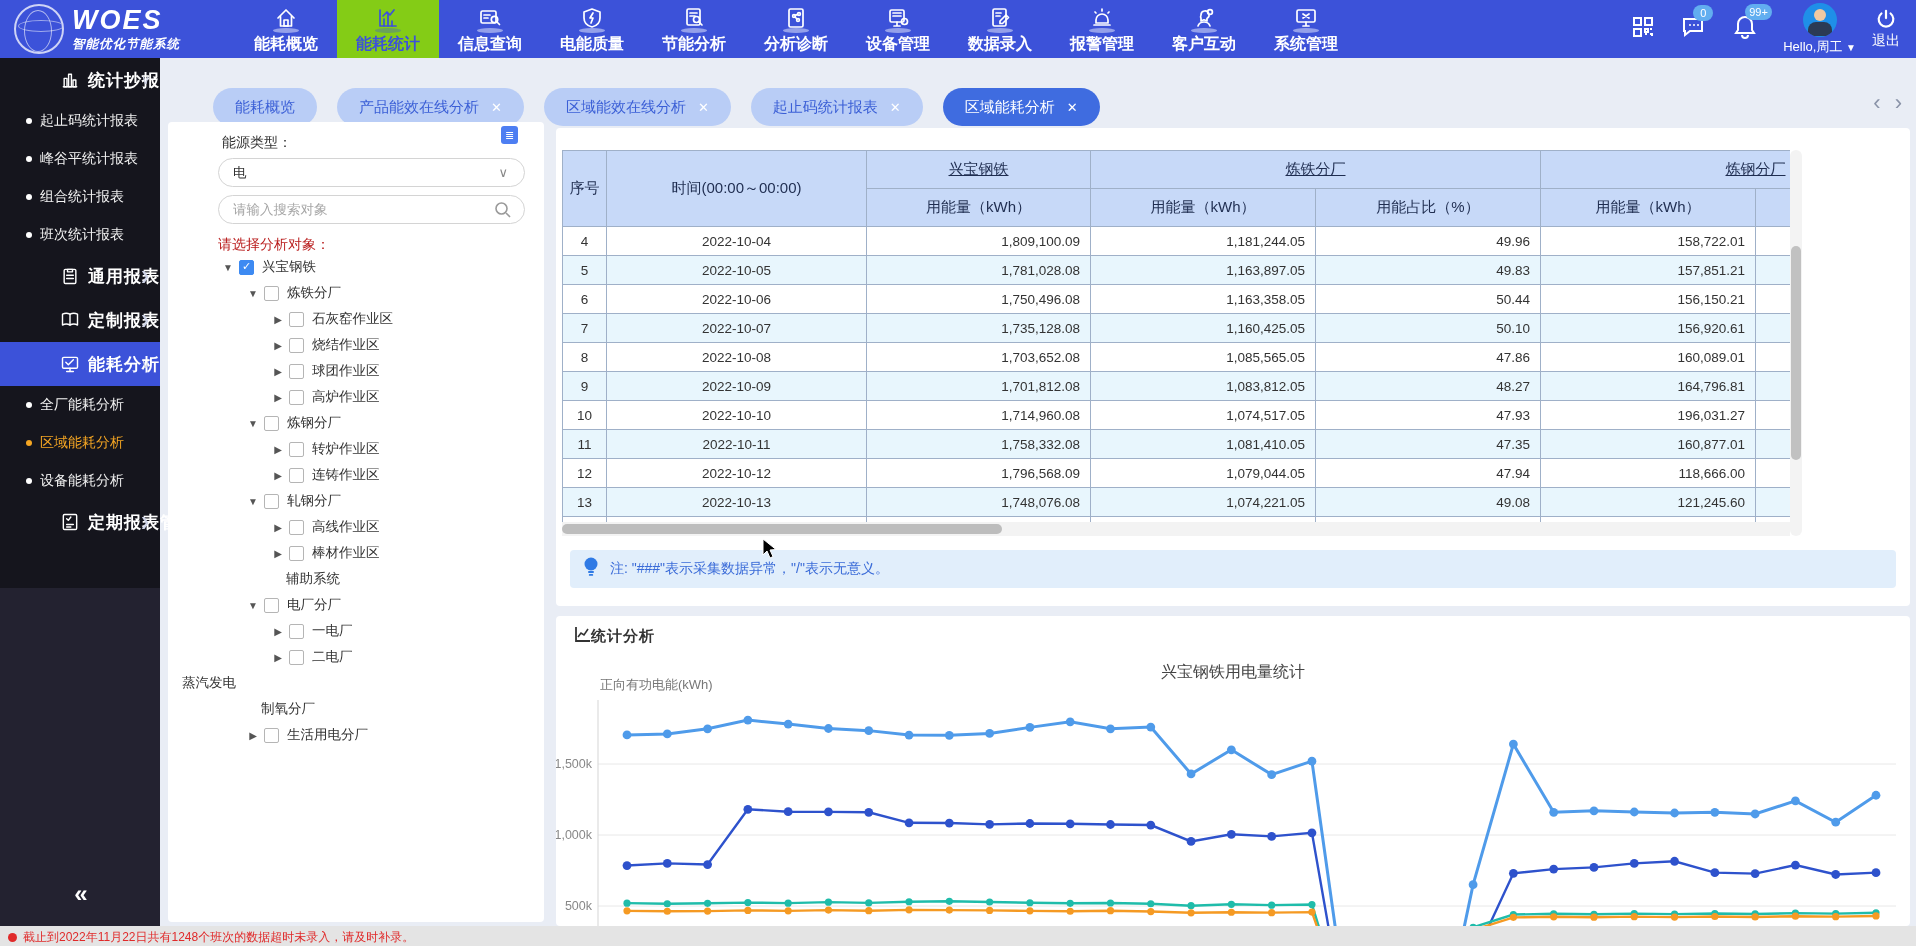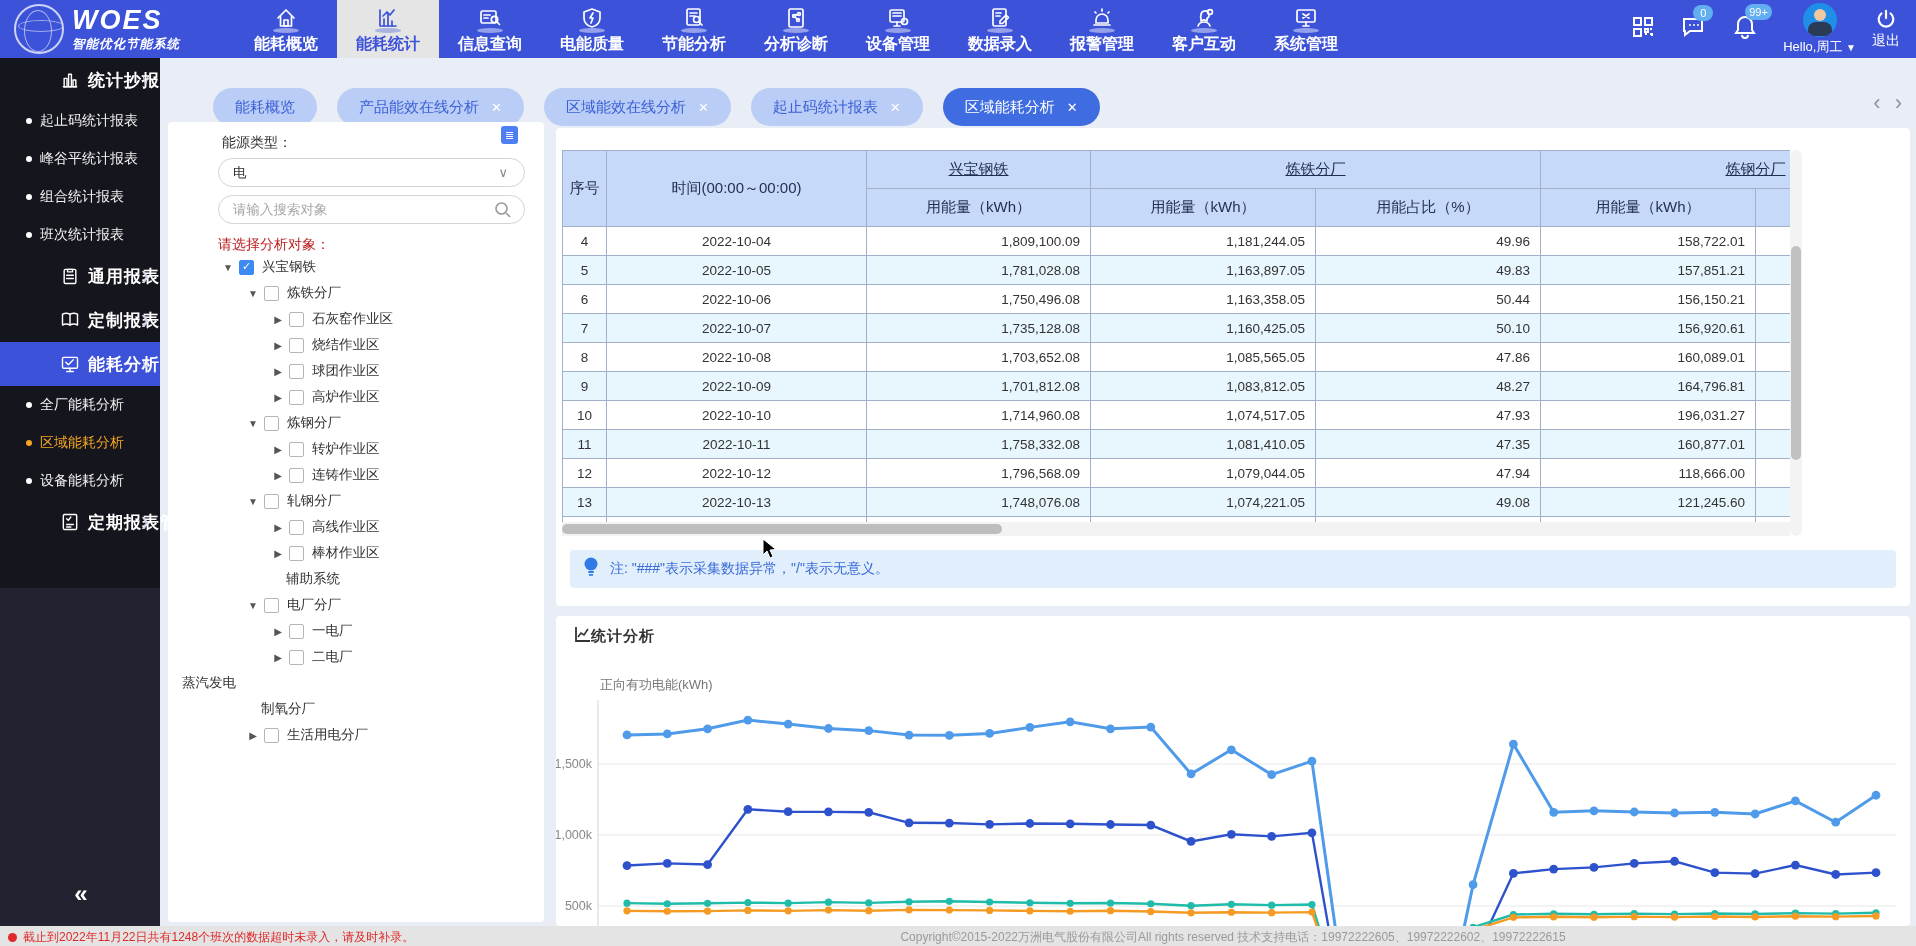--- a/index.html
+++ b/index.html
@@ -14,21 +14,21 @@
   #logo .globe:after { content:""; position:absolute; left:2px; top:14px; width:44px; height:10px; border-radius:50%; border:1.5px solid rgba(255,255,255,.5); }
   #logo .lg-txt { margin-left:8px; color:#fff; }
   #logo .lg-main { font-size:27px; font-weight:bold; font-style:italic; letter-spacing:2px; line-height:28px; }
   #logo .lg-sub { font-size:12.5px; font-weight:bold; font-style:italic; letter-spacing:1px; margin-top:2px; }
   #nav-items { position:absolute; left:235px; top:0; height:58px; display:flex; }
   .nav-item { width:102px; height:58px; display:flex; flex-direction:column; align-items:center; justify-content:center; color:#fff; cursor:pointer; }
   .nav-item .nico { height:26px; display:flex; align-items:flex-end; justify-content:center; position:relative; }
   .nav-item .nico svg { display:block; }
   .nav-item .pedestal { width:26px; height:5px; border-radius:50%; background:rgba(255,255,255,.45); margin-top:-2px; }
   .nav-item .nlabel { font-size:16px; font-weight:bold; margin-top:1px; white-space:nowrap; }
-  .nav-item.active { background:#e5e5e5; color:#3c52d9; }
+  .nav-item.active { background:#84cc16; color:#3c52d9; }
   .nav-item.active .pedestal { background:rgba(60,82,217,.35); }
   #nav-right { position:absolute; right:0; top:0; height:58px; display:flex; align-items:center; }
   .tool-ic { position:relative; margin-right:26px; cursor:pointer; }
   .badge { position:absolute; top:-10px; left:12px; min-width:20px; height:16px; padding:0 4px; background:#62aef0; color:#fff; border-radius:9px; font-size:11px; line-height:16px; text-align:center; }
   #user-box { display:flex; flex-direction:column; align-items:center; margin-right:16px; cursor:pointer; }
   #avatar { width:34px; height:34px; border-radius:50%; background:#1f8fe8; position:relative; overflow:hidden; }
   #avatar .head { position:absolute; left:11px; top:6px; width:12px; height:12px; border-radius:50%; background:#f0c9a2; }
   #avatar .body { position:absolute; left:5px; top:19px; width:24px; height:14px; border-radius:8px 8px 0 0; background:#2b3a55; }
   #user-name { color:#fff; font-size:13px; margin-top:1px; white-space:nowrap; }
   #logout { display:flex; flex-direction:column; align-items:center; color:#fff; margin-right:16px; cursor:pointer; }
@@ -710,20 +710,21 @@
   <div id="chart-card">
     <div id="stat-header">
       <span>
         <svg width="17" height="17" viewBox="0 0 17 17">
             <path d="M2 1v14h14" stroke="#333" stroke-width="1.8" fill="none"></path>
             <path d="M4 11l3-4 3 2 4-6" stroke="#333" stroke-width="1.6" fill="none"></path>
           </svg>
       </span>
       <span class="slbl">统计分析</span>
     </div>
+    <div id="chart-title">兴宝钢铁用电量统计</div>
     <div id="chart-ylabel">正向有功电能(kWh)</div>
     <svg id="chart-svg" width="1354" height="310">
         <line x1="42" y1="290" x2="1340" y2="290" stroke="#e8e8e8" stroke-width="1"></line>
         <text x="36" y="294" text-anchor="end" font-size="12.5" fill="#888" font-family="Liberation Sans, sans-serif">500k</text>
         <line x1="42" y1="219" x2="1340" y2="219" stroke="#e8e8e8" stroke-width="1"></line>
         <text x="36" y="223" text-anchor="end" font-size="12.5" fill="#888" font-family="Liberation Sans, sans-serif">1,000k</text>
         <line x1="42" y1="148" x2="1340" y2="148" stroke="#e8e8e8" stroke-width="1"></line>
         <text x="36" y="152" text-anchor="end" font-size="12.5" fill="#888" font-family="Liberation Sans, sans-serif">1,500k</text>
         <line x1="42" y1="84" x2="42" y2="310" stroke="#d5d5d5" stroke-width="1"></line>
         <polyline points="71,118.89000000000001 111.29032258064515,117.89600000000002 151.5806451612903,112.78400000000002 191.8709677419355,104.12200000000001 232.16129032258064,108.09800000000001 272.4516129032258,112.50000000000003 312.741935483871,114.63000000000002 353.0322580645161,119.03200000000001 393.3225806451613,119.316 433.61290322580646,117.47000000000003 473.9032258064516,111.364 514.1935483870968,105.82600000000002 554.483870967742,112.78400000000002 594.7741935483871,111.08000000000001 635.0645161290322,157.94 675.3548387096774,133.8 715.6451612903226,158.65 755.9354838709677,145.16000000000003 796.2258064516129,432 836.516129032258,488.79999999999995 876.8064516129032,460.4 917.0967741935484,268.7 957.3870967741935,128.12 997.6774193548387,196.28000000000003 1037.967741935484,194.86 1078.258064516129,195.996 1118.5483870967741,196.99 1158.8387096774193,196.28000000000003 1199.1290322580644,197.984 1239.4193548387098,184.92000000000002 1279.7096774193549,206.22000000000003 1320,179.24" fill="none" stroke="#4f9bea" stroke-width="3"></polyline>
@@ -846,21 +847,20 @@
         <circle cx="1279.7096774193549" cy="300.65" r="3.6" fill="#f59a23"></circle>
         <circle cx="1320" cy="299.94" r="3.6" fill="#f59a23"></circle>
       </svg>
   </div>
 
   <div id="footer">
     <div id="warn">
         <span class="wdot"></span>
         <span>截止到2022年11月22日共有1248个班次的数据超时未录入，请及时补录。</span>
       </div>
-    <div id="copyright">Copyright©2015-2022万洲电气股份有限公司All rights reserved 技术支持电话：19972222605、19972222602、19972222615</div>
   </div>
 
   <div id="cursor">
     <svg width="16" height="22" viewBox="0 0 16 22">
         <path d="M1 1l0 16 4-4 3 7 3-1.4-3-6.6 6-0.5z" fill="#000" stroke="#fff" stroke-width="1"></path>
       </svg>
   </div>
 
 </div>
 

